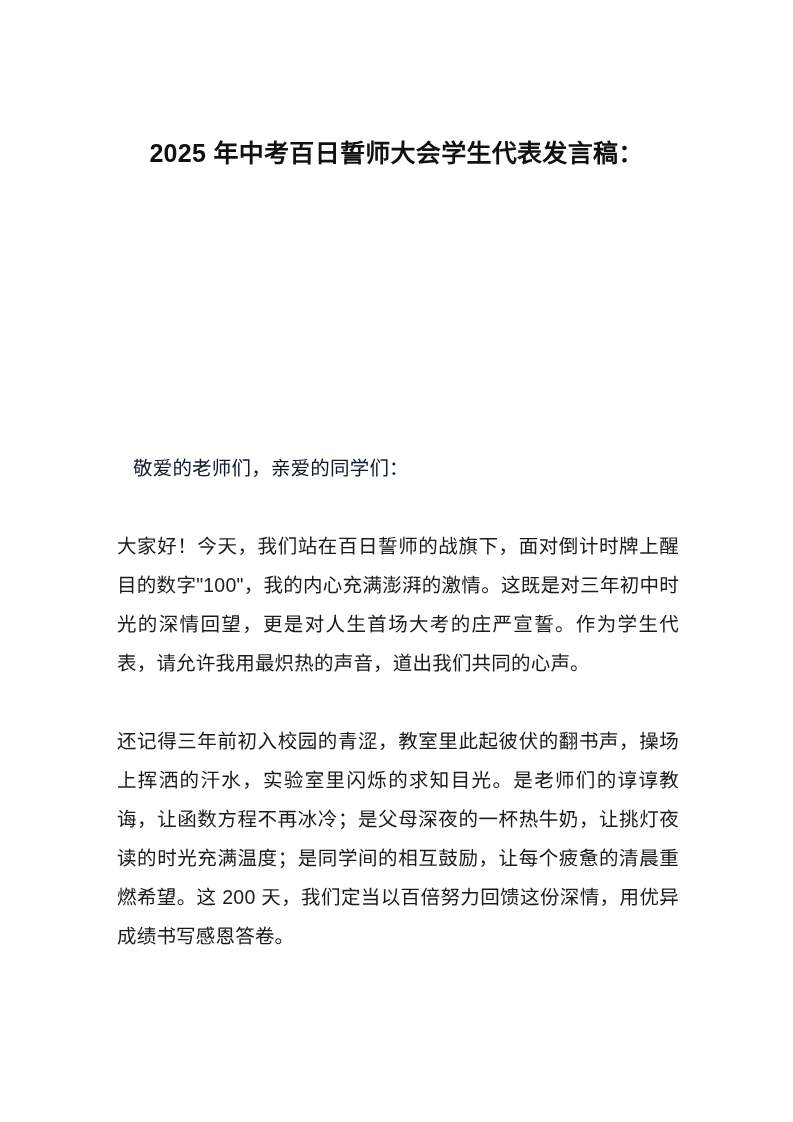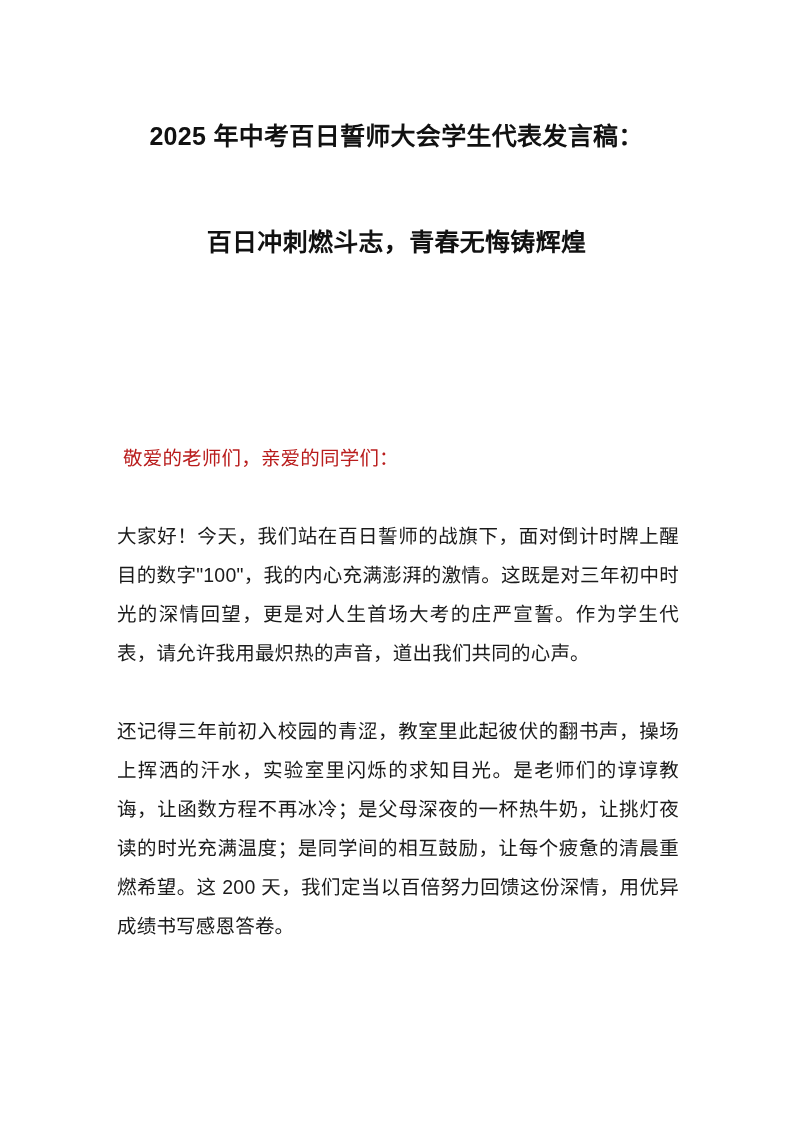--- a/index.html
+++ b/index.html
@@ -22,21 +22,21 @@
     width: 793px;
     height: 1122px;
     background: #ffffff;
     box-sizing: border-box;
   }
 
   
   .title-block {
     position: absolute;
     left: 0;
-    top: 118px;
+    top: 135px;
     width: 793px;
     text-align: center;
   }
 
   .doc-title-line {
     display: block;
     font-size: 25px;
     font-weight: bold;
     letter-spacing: 0.3px;
     color: #111111;
@@ -55,22 +55,22 @@
   .body-block {
     position: absolute;
     left: 117px;
     top: 433px;
     width: 562px;
   }
 
   .salutation {
     font-size: 19.5px;
     line-height: 39px;
-    color: #b91c1c;
-    margin: 6px;
+    color: #0f172a;
+    margin: 16px;
     letter-spacing: 0.2px;
   }
 
   .para {
     font-size: 19.5px;
     line-height: 39px;
     color: #1a1a1a;
     margin: 0;
     margin-top: 39px;
     text-align: justify;
@@ -83,21 +83,20 @@
     margin-top: 39px;
   }
 </style>
 </head>
 <body>
 
 <div class="page">
 
   <div class="title-block">
     <h1 class="doc-title-line line-1">2025 年中考百日誓师大会学生代表发言稿：</h1>
-    <h1 class="doc-title-line line-2">百日冲刺燃斗志，青春无悔铸辉煌</h1>
   </div>
 
   <div class="body-block">
     <p class="salutation">敬爱的老师们，亲爱的同学们：</p>
     <p class="para">大家好！今天，我们站在百日誓师的战旗下，面对倒计时牌上醒目的数字"100"，我的内心充满澎湃的激情。这既是对三年初中时光的深情回望，更是对人生首场大考的庄严宣誓。作为学生代表，请允许我用最炽热的声音，道出我们共同的心声。</p>
     <p class="para">还记得三年前初入校园的青涩，教室里此起彼伏的翻书声，操场上挥洒的汗水，实验室里闪烁的求知目光。是老师们的谆谆教诲，让函数方程不再冰冷；是父母深夜的一杯热牛奶，让挑灯夜读的时光充满温度；是同学间的相互鼓励，让每个疲惫的清晨重燃希望。这 200 天，我们定当以百倍努力回馈这份深情，用优异成绩书写感恩答卷。</p>
   </div>
 
 </div>
 

